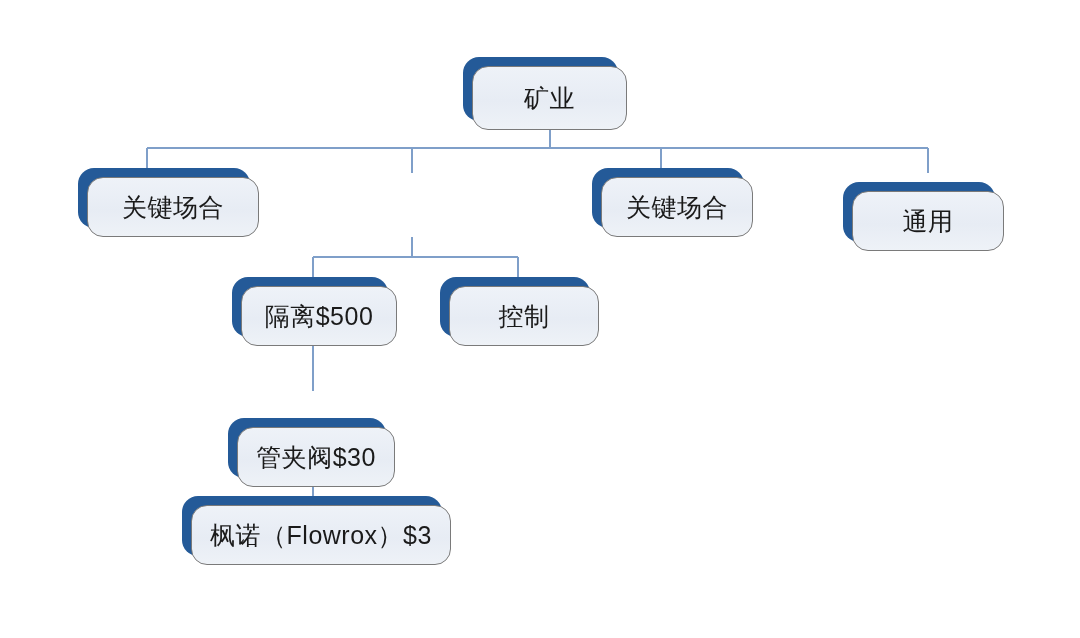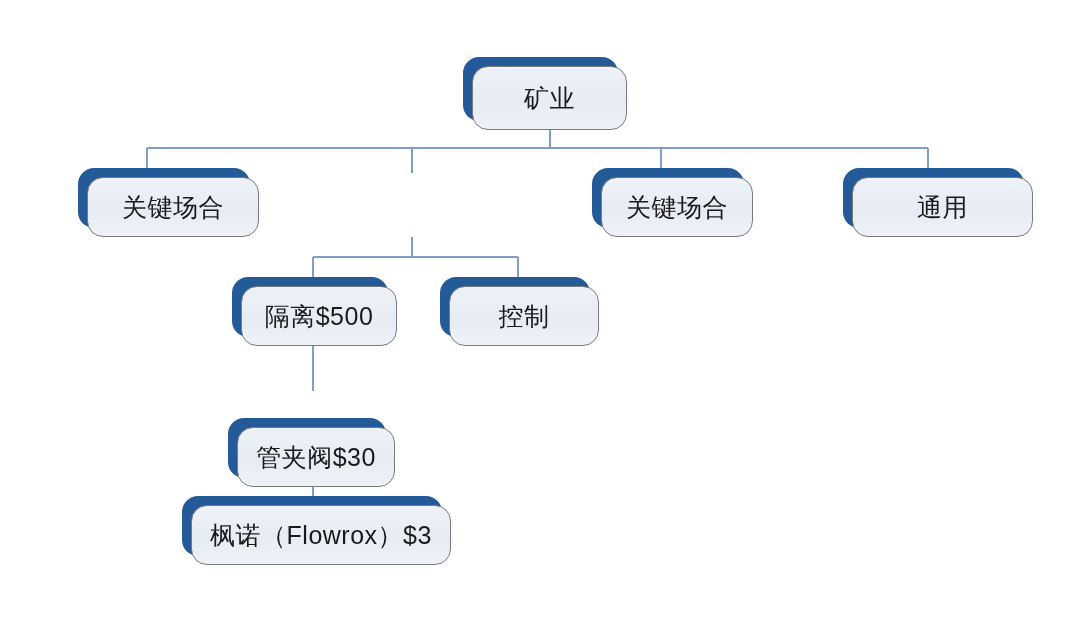--- a/index.html
+++ b/index.html
@@ -110,21 +110,21 @@
   </div>
 
 
   <div class="node" style="left:592px; top:168px; width:152px; height:60px;">
     <div class="node-backing"></div>
     <div class="node-face">
       <span class="node-label">关键场合</span>
     </div>
   </div>
 
-  <div class="node" style="left:843px; top:168px; width:152px; height:60px;padding-left:29px;">
+  <div class="node" style="left:843px; top:182px; width:152px; height:60px;">
     <div class="node-backing"></div>
     <div class="node-face">
       <span class="node-label">通用</span>
     </div>
   </div>
 
   <div class="node" style="left:232px; top:277px; width:156px; height:60px;">
     <div class="node-backing"></div>
     <div class="node-face">
       <span class="node-label">隔离$500</span>

